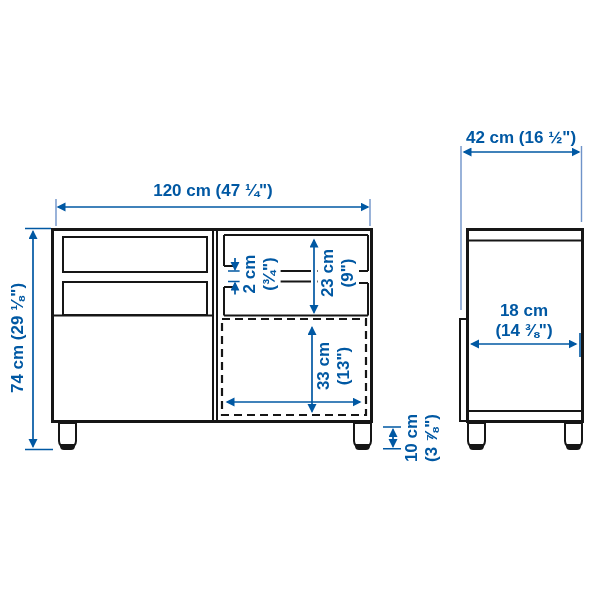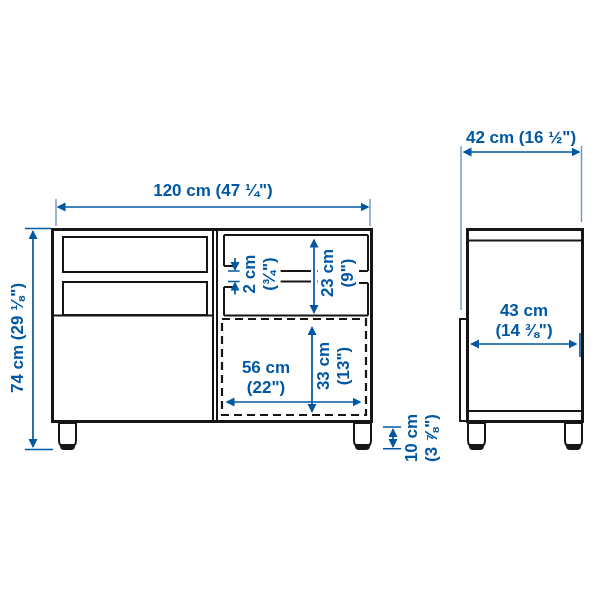--- a/index.html
+++ b/index.html
@@ -121,35 +121,31 @@
   <div class="dim rot" style="left:260px;top:274px;">
     <div>2 cm</div>
     <div>(¾")</div>
   </div>
 
   <div class="dim rot" style="left:338px;top:273px;">
     <div>23 cm</div>
     <div>(9")</div>
   </div>
 
-  <div class="dim" style="left:266px;top:378px;">
-    <div>56 cm</div>
-    <div>(22")</div>
-  </div>
 
   <div class="dim rot" style="left:334px;top:366px;">
     <div>33 cm</div>
     <div>(13")</div>
   </div>
 
   <div class="dim rot" style="left:422px;top:438px;">
     <div>10 cm</div>
     <div>(3 ⅞")</div>
   </div>
 
   <div class="dim" style="left:521px;top:138px;">42 cm (16 ½")</div>
 
   <div class="dim" style="left:524px;top:321px;">
-    <div>43 cm</div>
+    <div>18 cm</div>
     <div>(14 ⅜")</div>
   </div>
 
 </div>
 
 </body></html>

